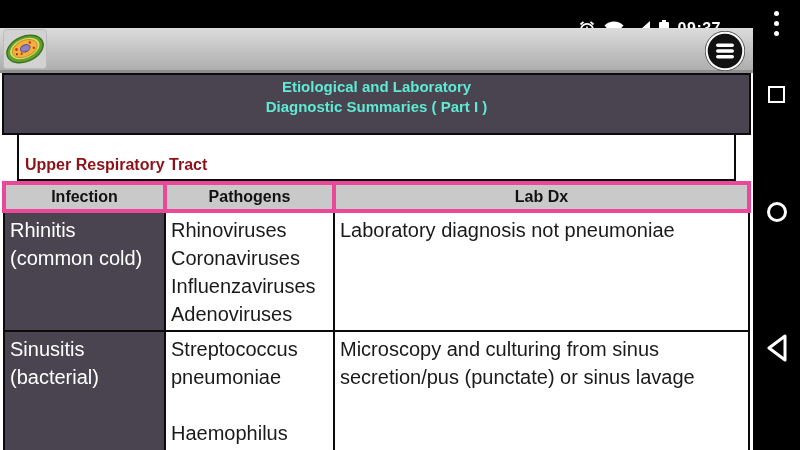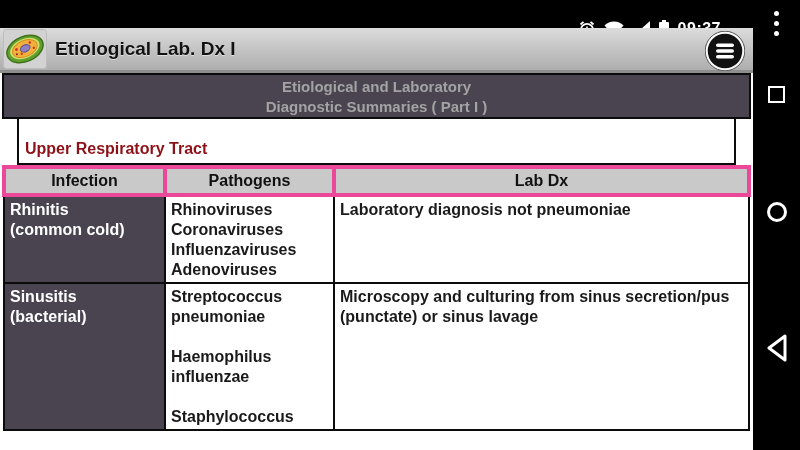--- a/index.html
+++ b/index.html
@@ -29,32 +29,32 @@
   .titlebar { height:29px; background:linear-gradient(#ababab,#7f7f7f);
     display:flex; align-items:center; padding-left:8px; border-bottom:1px solid #5a5a5a; }
   .titlebar span { color:#fff; font-size:15px; font-weight:bold; text-shadow:0 1px 1px rgba(0,0,0,.45); }
 
   .appheader { height:45px; background:linear-gradient(#dcdcdc, #c2c2c2 55%, #aeaeae);
     display:flex; align-items:center; border-bottom:3px solid #8e8e8e; position:relative; }
   .appicon { margin-left:3px; width:44px; height:40px; }
   .apptitle { margin-left:8px; font-size:19px; font-weight:bold; color:#121212; text-shadow:0 1px 0 rgba(255,255,255,.5); }
   .menubtn { position:absolute; right:8px; top:3px; width:40px; height:40px; cursor:pointer; }
 
-  .banner { margin:0 2px; border:2px solid #0b0b0b; background:#494450; color:#a3a3a3;
-    text-align:center; font-weight:bold; font-size:15px; line-height:20px; padding:2px 0 0; }
+  .banner { margin:0 2px; border:2px solid #0b0b0b; background:#494450; color:#5eead4;
+    text-align:center; font-weight:bold; font-size:15px; line-height:20px; padding:2px 0 16px; }
 
   .section { margin:0 17px; border:2px solid #0b0b0b; border-top:0; background:#fff; height:46px;
     display:flex; align-items:flex-end; padding:0 0 5px 6px; }
   .section span { color:#8d1118; font-weight:bold; font-size:16px; }
 
   .tablewrap { margin:0 2px; }
   table { width:100%; border-collapse:collapse; table-layout:fixed; }
   th { background:#c9c9c9; border:4px solid #ec4899; font-size:16px; font-weight:bold; color:#111;
     padding:3px 0; text-align:center; }
-  td { border:2px solid #0b0b0b; vertical-align:top; font-weight:bold; font-size:16px; line-height:20px;
+  td { border:2px solid #0b0b0b; vertical-align:top; font-weight:normal; font-size:20px; line-height:28px;
     padding:3px 4px 2px 5px; white-space:pre-line; color:#1a1a1a; background:#fff; }
   td.infection { background:#494450; color:#fff; }
   tr.row1 { height:85px; }
 </style>
 </head>
 <body>
 
 <div id="screen">
 
   <div class="statusbar">
@@ -115,21 +115,20 @@
           <ellipse cx="0" cy="-0.5" rx="15.5" ry="9.5" fill="#cfe06a"></ellipse>
           <ellipse cx="0" cy="-0.5" rx="13" ry="8" fill="#f2b03c" stroke="#d88b20" stroke-width="1"></ellipse>
           <ellipse cx="0.5" cy="-0.5" rx="5" ry="3.4" fill="#8d7fc0" stroke="#5d4d93" stroke-width="1"></ellipse>
           <circle cx="-8" cy="-3" r="1.4" fill="#cc3322"></circle>
           <circle cx="-5" cy="3" r="1.2" fill="#cc3322"></circle>
           <circle cx="7" cy="-4" r="1.3" fill="#cc3322"></circle>
           <circle cx="8.5" cy="2.5" r="1.2" fill="#cc3322"></circle>
           <circle cx="-9.5" cy="1.5" r="1" fill="#8a2a1a"></circle>
         </g>
       </svg>
-      <span class="apptitle">Etiological Lab. Dx I</span>
       <svg class="menubtn" viewBox="0 0 40 40">
         <circle cx="20" cy="20" r="18.5" fill="#111" stroke="#fafafa" stroke-width="2.5"></circle>
         <circle cx="20" cy="20" r="19.8" fill="none" stroke="#555" stroke-width="1"></circle>
         <rect x="11" y="12.5" width="18" height="3.6" rx="1.8" fill="#fff"></rect>
         <rect x="11" y="18.2" width="18" height="3.6" rx="1.8" fill="#fff"></rect>
         <rect x="11" y="23.9" width="18" height="3.6" rx="1.8" fill="#fff"></rect>
       </svg>
     </div>
 
     <div class="banner">

